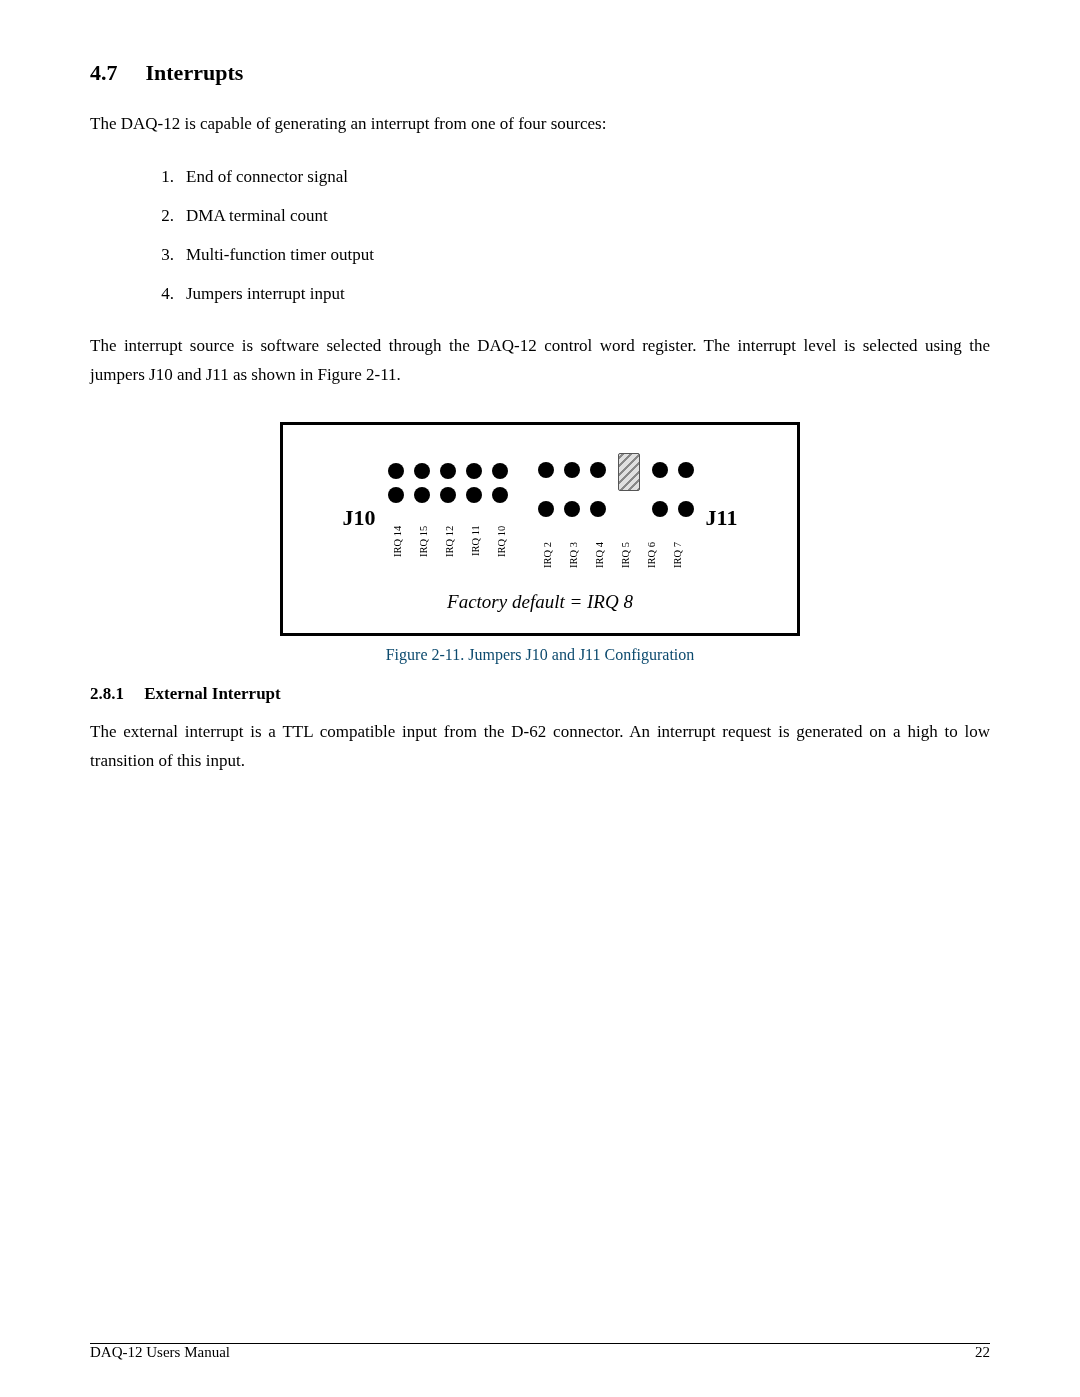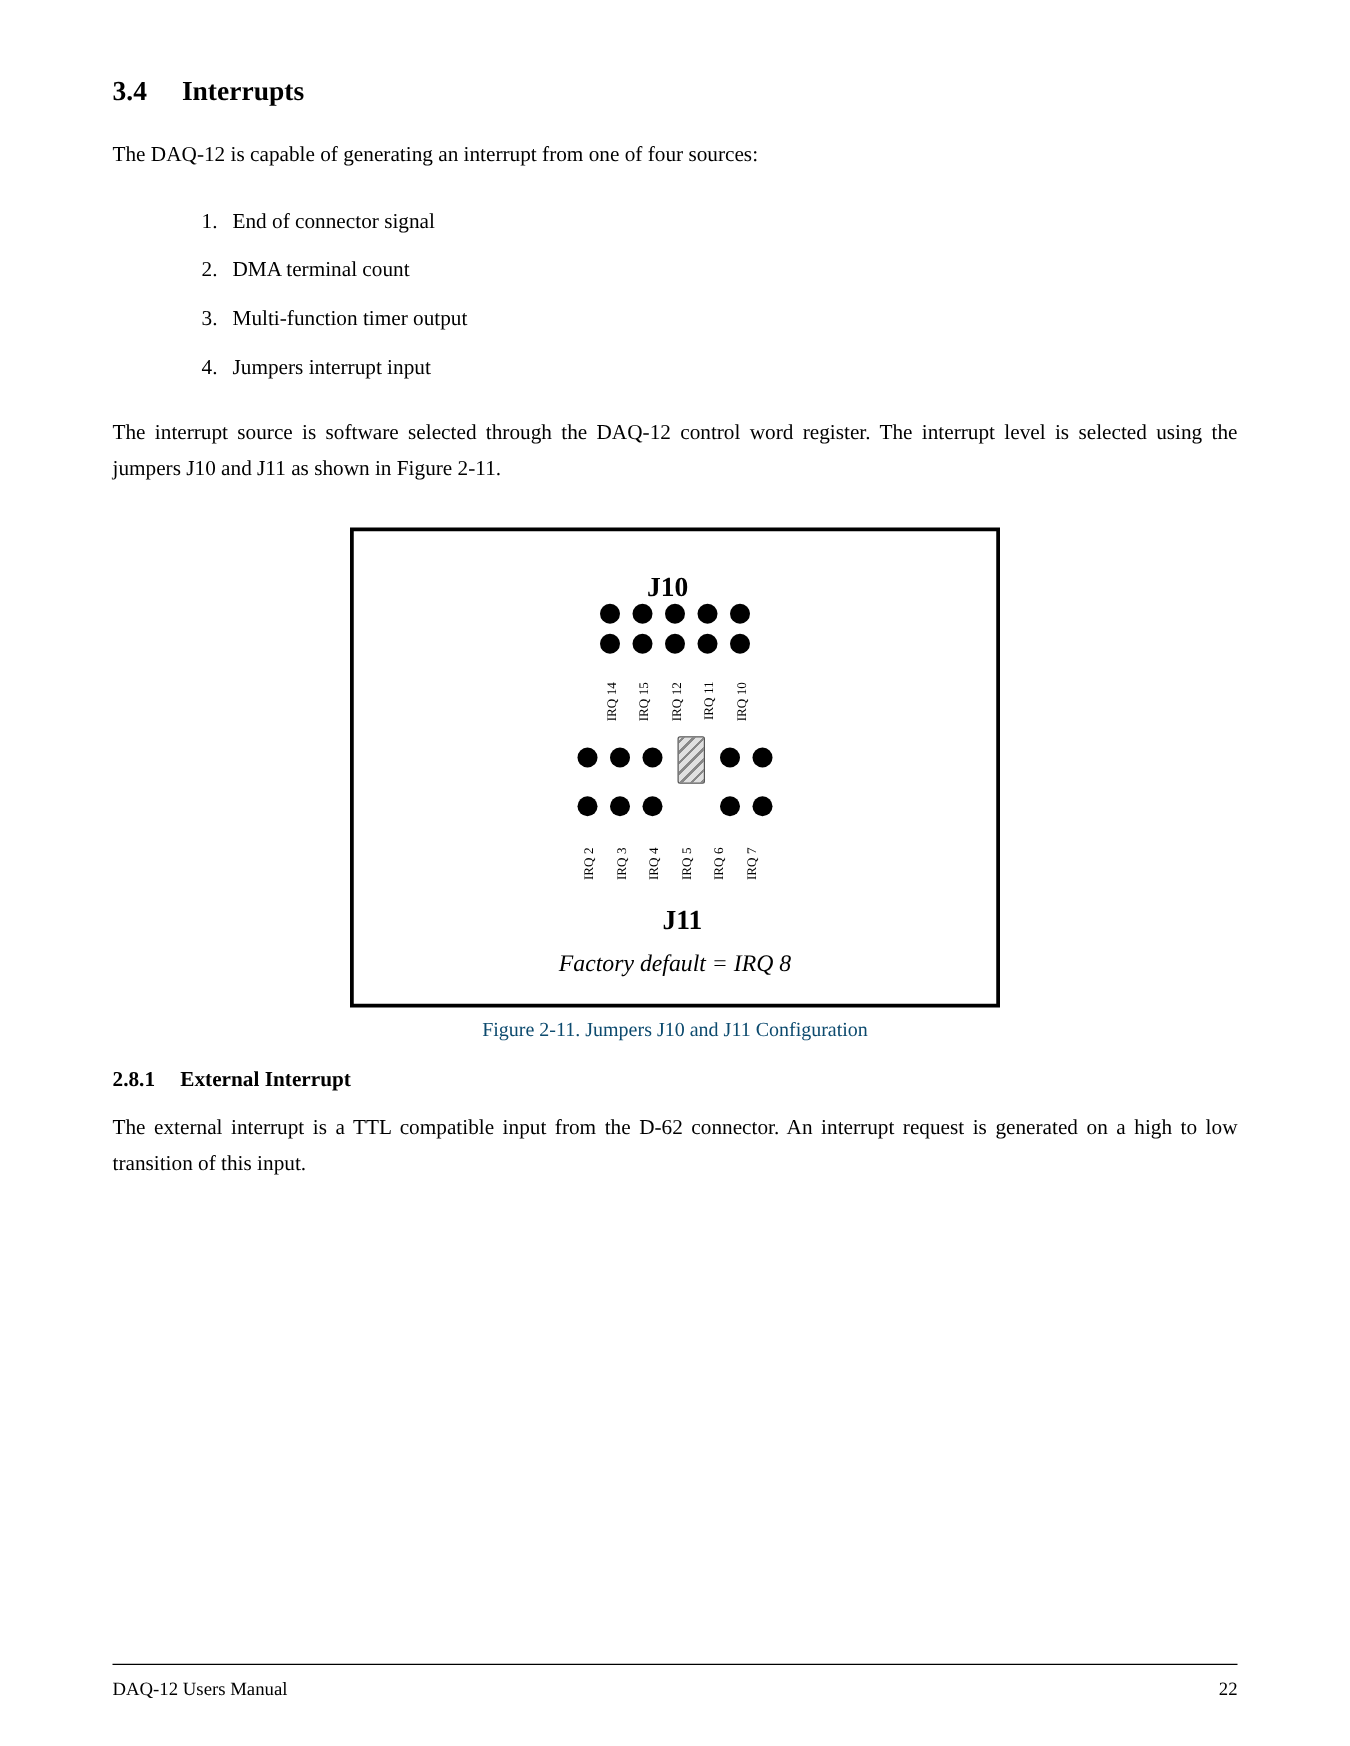--- a/index.html
+++ b/index.html
@@ -138,21 +138,21 @@
     
     .page-footer {
       position: absolute;
       bottom: 36px;
       left: 90px;
       right: 90px;
       display: flex;
       justify-content: space-between;
       align-items: flex-end;
       border-top: 1px solid #000;
-      padding-top: 12px;
+      padding-top: 0;
     }
 
     .footer-left {
       font-size: 15px;
     }
 
     .footer-right {
       font-size: 15px;
     }
 
@@ -189,21 +189,21 @@
     .group-gap {
       width: 30px;
     }
   </style>
 </head>
 <body>
 
 <div class="page">
 
   <div class="section-title">
-    <span class="section-number">3.4</span>
+    <span class="section-number">4.7</span>
     <span>Interrupts</span>
   </div>
 
   <p class="intro-paragraph">The DAQ-12 is capable of generating an interrupt from one of four sources:</p>
 
   <ol class="numbered-list">
     <li>
       <span class="list-num">1.</span>
       <span>End of connector signal</span>
     </li>
@@ -219,21 +219,21 @@
       <span class="list-num">4.</span>
       <span>Jumpers interrupt input</span>
     </li>
   </ol>
 
   <p class="body-paragraph">The interrupt source is software selected through the DAQ-12 control word register. The interrupt level is selected using the jumpers J10 and J11 as shown in Figure 2-11.</p>
 
   <div class="figure-container">
     <div class="figure-box">
 
-      <div style="display:flex; align-items:center; justify-content:center; margin-bottom:10px;flex-direction:column;">
+      <div style="display:flex; align-items:center; justify-content:center; margin-bottom:10px;">
 
         <span class="jumper-label jumper-label-left">J10</span>
 
         <div class="pin-group">
 
           <div class="pin-row-group">
             <span class="pin"></span>
             <span class="pin"></span>
             <span class="pin"></span>
             <span class="pin"></span>

